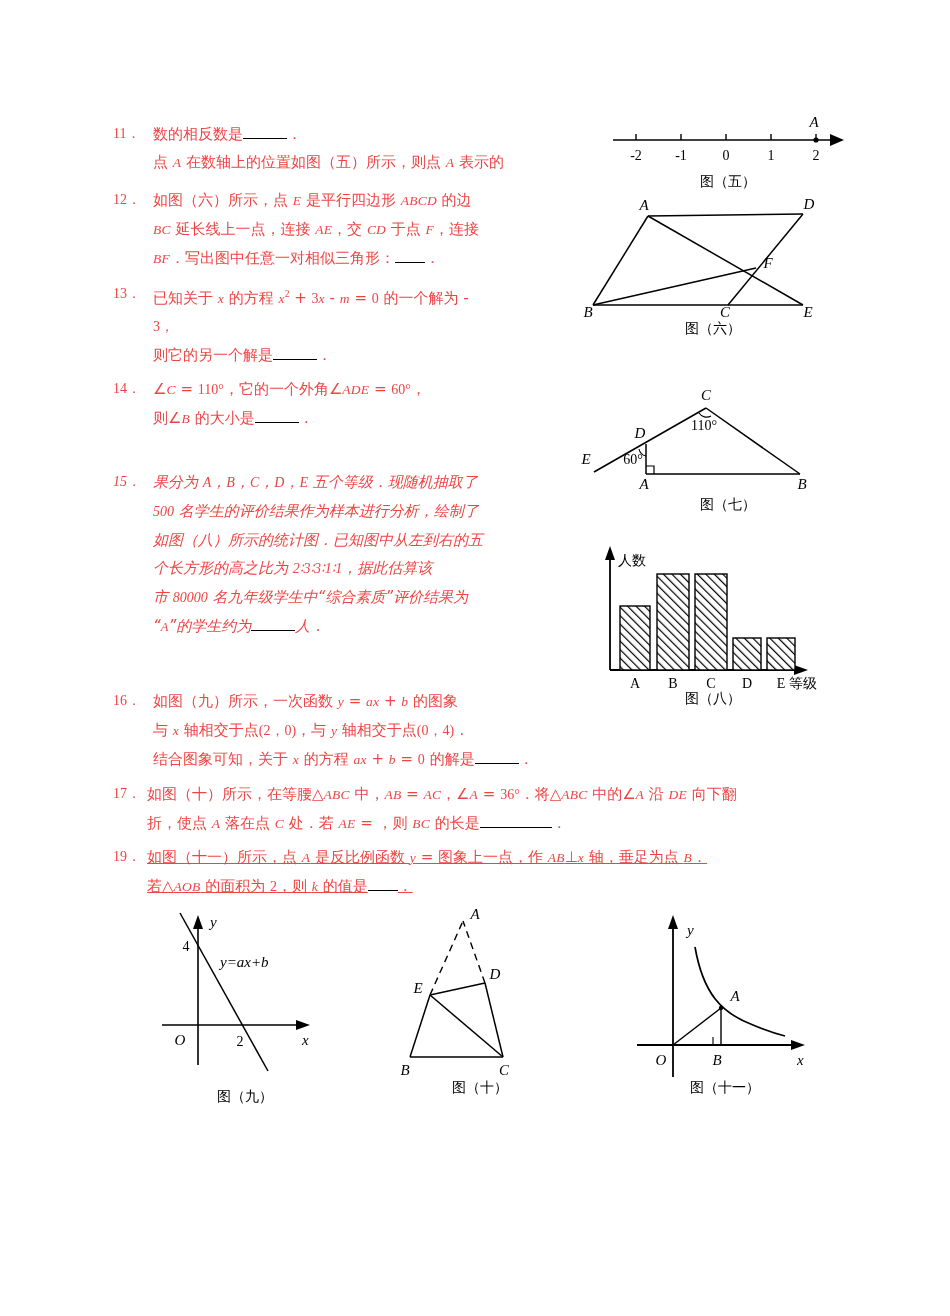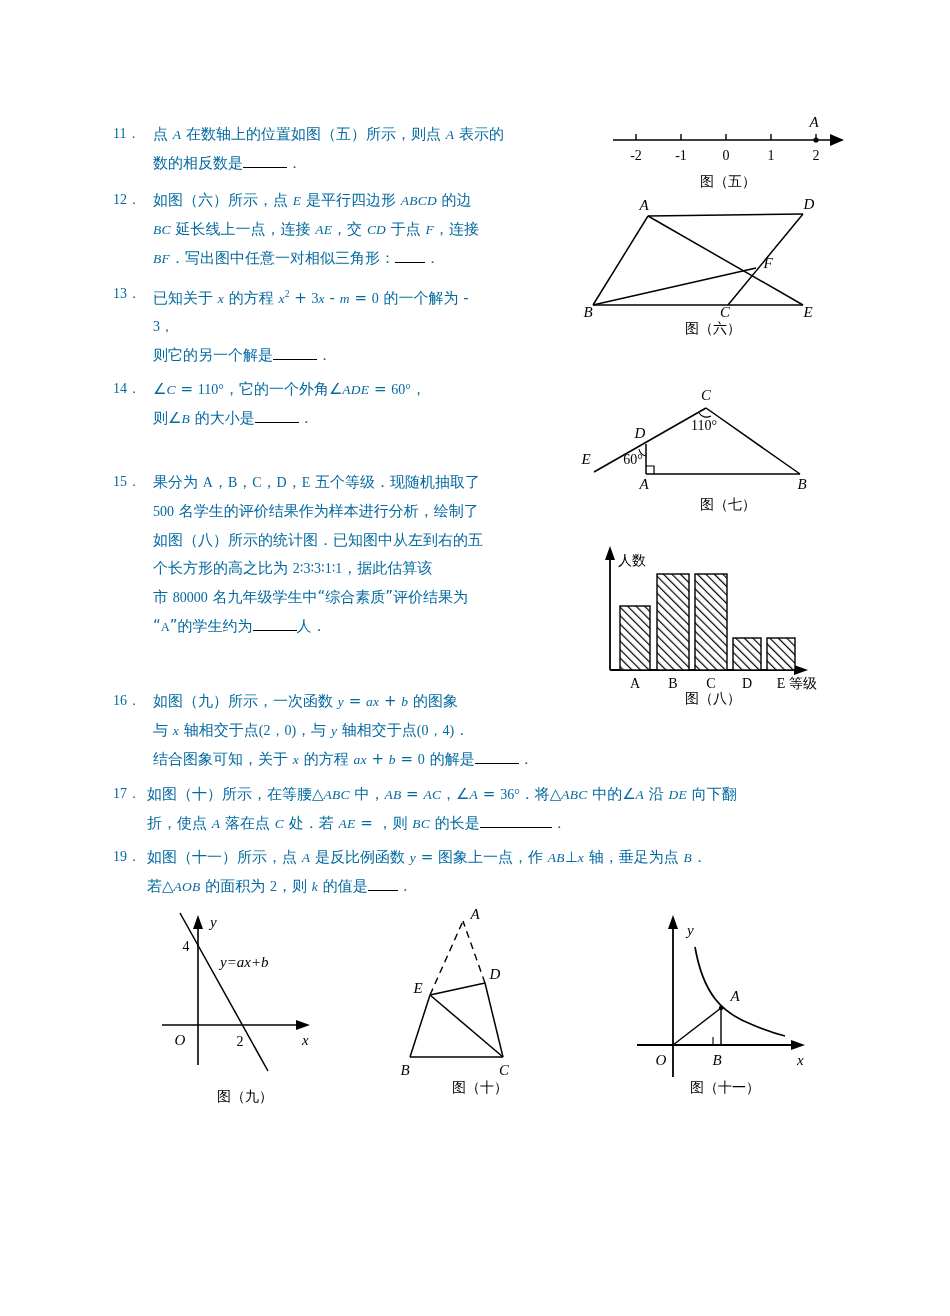--- a/index.html
+++ b/index.html
@@ -18,21 +18,21 @@
   .page {
     position: absolute;
     inset: 0;
   }
 
   
   .q {
     position: absolute;
     font-size: 15.5px;
     line-height: 28px;
-    color: #0369a1;
+    color: #ef4444;
   }
   .q .num {
     position: absolute;
     left: 0;
     top: 0;
     width: 34px;
     text-align: left;
     font-family: "Liberation Serif", serif;
   }
   .q .body {
@@ -95,22 +95,22 @@
   }
 </style>
 </head>
 <body>
 
 <div class="page">
 
   <div class="q" style="left:113px; top:120px; width:500px;">
     <span class="num mathnum">11．</span>
     <div class="body">
+      <div class="line cn">数的相反数是<span class="blank b-md"></span>．</div>
       <div class="line cn">点 <span class="it">A</span> 在数轴上的位置如图（五）所示，则点 <span class="it">A</span> 表示的</div>
-      <div class="line cn">数的相反数是<span class="blank b-md"></span>．</div>
     </div>
   </div>
 
   <div class="q" style="left:113px; top:186px; width:500px;">
     <span class="num mathnum">12．</span>
     <div class="body">
       <div class="line cn">如图（六）所示，点 <span class="it">E</span> 是平行四边形 <span class="it">ABCD</span> 的边</div>
       <div class="line cn"><span class="it">BC</span> 延长线上一点，连接 <span class="it">AE</span>，交 <span class="it">CD</span> 于点 <span class="it">F</span>，连接</div>
       <div class="line cn"><span class="it">BF</span>．写出图中任意一对相似三角形：<span class="blank b-sm"></span>．</div>
     </div>
@@ -126,21 +126,21 @@
   </div>
 
   <div class="q" style="left:113px; top:375px; width:500px;">
     <span class="num mathnum">14．</span>
     <div class="body">
       <div class="line cn">∠<span class="it">C</span> = <span class="mathnum">110°</span>，它的一个外角∠<span class="it">ADE</span> = <span class="mathnum">60°</span>，</div>
       <div class="line cn">则∠<span class="it">B</span> 的大小是<span class="blank b-md"></span>．</div>
     </div>
   </div>
 
-  <div class="q" style="left:113px; top:468px; width:520px;">
+  <div class="q" style="left:113px; top:468px; width:520px;font-style:italic;">
     <span class="num mathnum">15．</span>
     <div class="body">
       <div class="line cn">果分为 <span class="mathnum">A</span>，<span class="mathnum">B</span>，<span class="mathnum">C</span>，<span class="mathnum">D</span>，<span class="mathnum">E</span> 五个等级．现随机抽取了</div>
       <div class="line cn"><span class="mathnum">500</span> 名学生的评价结果作为样本进行分析，绘制了</div>
       <div class="line cn">如图（八）所示的统计图．已知图中从左到右的五</div>
       <div class="line cn">个长方形的高之比为 <span class="mathnum">2∶3∶3∶1∶1</span>，据此估算该</div>
       <div class="line cn">市 <span class="mathnum">80000</span> 名九年级学生中“综合素质”评价结果为</div>
       <div class="line cn">“<span class="mathnum" style="font-size:12.5px">A</span>”的学生约为<span class="blank b-md"></span>人．</div>
     </div>
   </div>
@@ -157,21 +157,21 @@
   <div class="q" style="left:113px; top:780px; width:760px;">
     <span class="num mathnum">17．</span>
     <div class="body" style="margin-left:34px;">
       <div class="line cn">如图（十）所示，在等腰△<span class="it">ABC</span> 中，<span class="it">AB</span> = <span class="it">AC</span>，∠<span class="it">A</span> = <span class="mathnum">36°</span>．将△<span class="it">ABC</span> 中的∠<span class="it">A</span> 沿 <span class="it">DE</span> 向下翻</div>
       <div class="line cn">折，使点 <span class="it">A</span> 落在点 <span class="it">C</span> 处．若 <span class="it">AE</span> = ，则 <span class="it">BC</span> 的长是<span class="blank b-lg"></span>．</div>
     </div>
   </div>
 
   <div class="q" style="left:113px; top:843px; width:780px;">
     <span class="num mathnum">19．</span>
-    <div class="body" style="margin-left:34px;">
+    <div class="body" style="margin-left:34px;text-decoration:underline;">
       <div class="line cn">如图（十一）所示，点 <span class="it">A</span> 是反比例函数 <span class="it">y</span> = 图象上一点，作 <span class="it">AB</span>⊥<span class="it">x</span> 轴，垂足为点 <span class="it">B</span>．</div>
       <div class="line cn">若△<span class="it">AOB</span> 的面积为 <span class="mathnum">2</span>，则 <span class="it">k</span> 的值是<span class="blank b-sm"></span>．</div>
     </div>
   </div>
 
   <div class="fig" style="left:608px; top:112px;">
     <svg width="240" height="60" viewBox="0 0 240 60">
       <line x1="5" y1="28" x2="222" y2="28" stroke="#000" stroke-width="1.6"></line>
       <polygon points="222,22 236,28 222,34" fill="#000"></polygon>
       <g stroke="#000" stroke-width="1.4">

